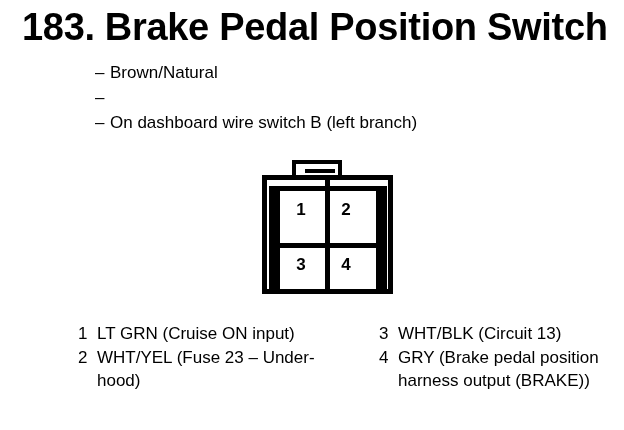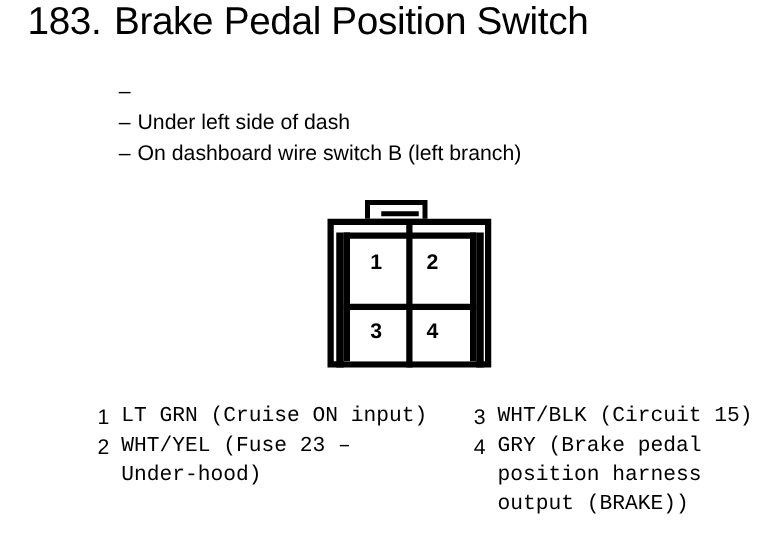--- a/index.html
+++ b/index.html
@@ -21,23 +21,23 @@
     position: absolute;
     left: 0; top: 0;
     width: 624px;
     height: 430px;
   }
 
   
   .title {
     position: absolute;
     left: 22px;
-    top: 0;
-    font-size: 31px;
-    font-weight: normal;
+    top: 10px;
+    font-size: 38px;
+    font-weight: bold;
     letter-spacing: -0.3px;
     white-space: nowrap;
     line-height: 34px;
   }
   .title .num { margin-right: 10px; }
 
   
   .bullets {
     position: absolute;
     left: 95px;
@@ -164,39 +164,38 @@
     display: flex;
     align-items: flex-start;
     margin-bottom: 1px;
   }
   .legend-pin {
     flex: 0 0 19px;
     font-weight: normal;
   }
   .legend-desc {
     flex: 1 1 auto;
-    font-family: Liberation Mono, monospace;
   }
 </style>
 </head>
 <body>
 
 <div id="page">
 
   <div class="title">
     <span class="num">183.</span><span>Brake Pedal Position Switch</span>
   </div>
 
   <div class="bullets">
     <div class="bullet-row">
       <span class="bullet-dash">–</span>
+      <span>Brown/Natural</span>
     </div>
     <div class="bullet-row">
       <span class="bullet-dash">–</span>
-      <span>Under left side of dash</span>
     </div>
     <div class="bullet-row">
       <span class="bullet-dash">–</span>
       <span>On dashboard wire switch B (left branch)</span>
     </div>
   </div>
 
   <div class="connector">
     <div class="latch">
       <div class="latch-slot"></div>
@@ -221,21 +220,21 @@
     </div>
     <div class="legend-item">
       <span class="legend-pin">2</span>
       <span class="legend-desc">WHT/YEL (Fuse 23 – Under-hood)</span>
     </div>
   </div>
 
   <div class="legend-col legend-right">
     <div class="legend-item">
       <span class="legend-pin">3</span>
-      <span class="legend-desc">WHT/BLK (Circuit 15)</span>
+      <span class="legend-desc">WHT/BLK (Circuit 13)</span>
     </div>
     <div class="legend-item">
       <span class="legend-pin">4</span>
       <span class="legend-desc">GRY (Brake pedal position harness output (BRAKE))</span>
     </div>
   </div>
 
 </div>
 
 </body></html>

